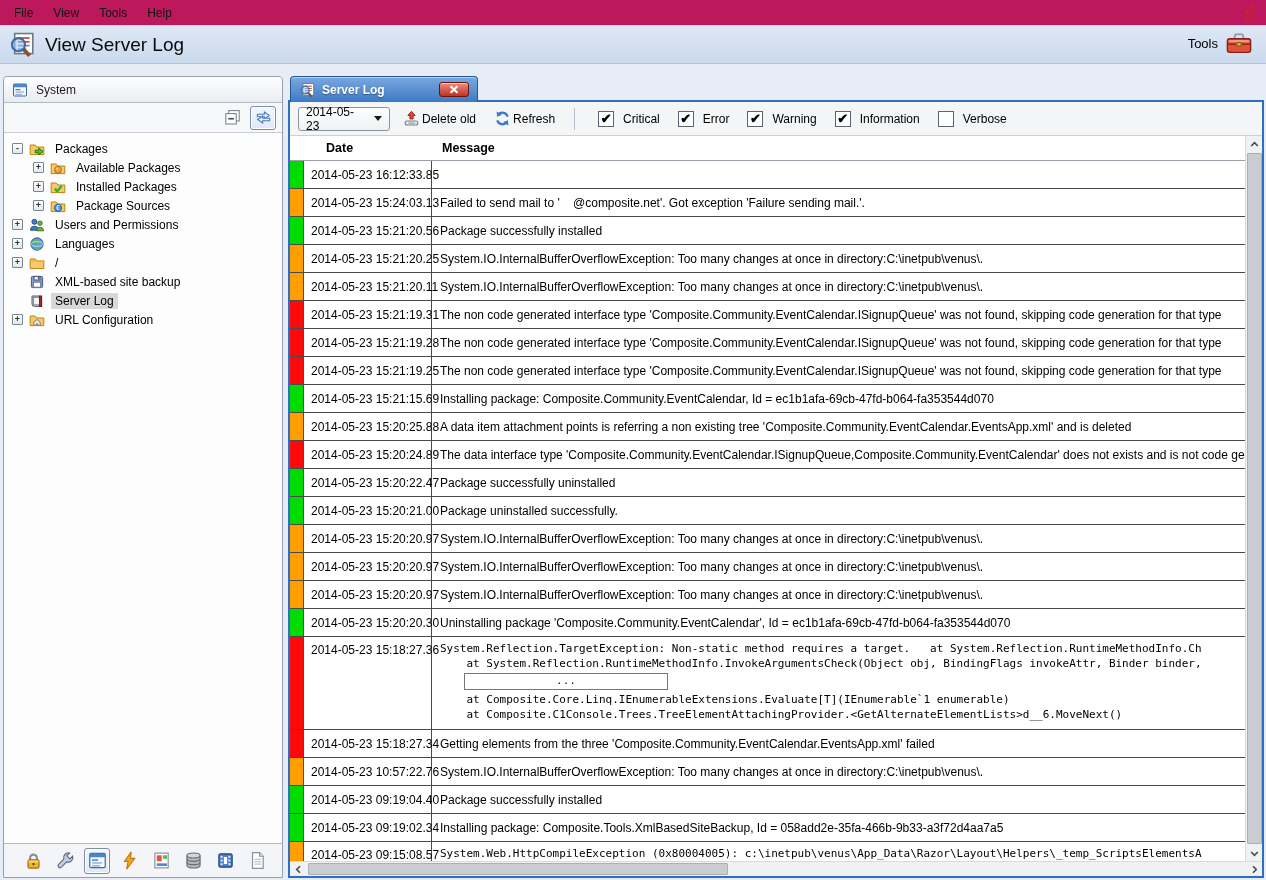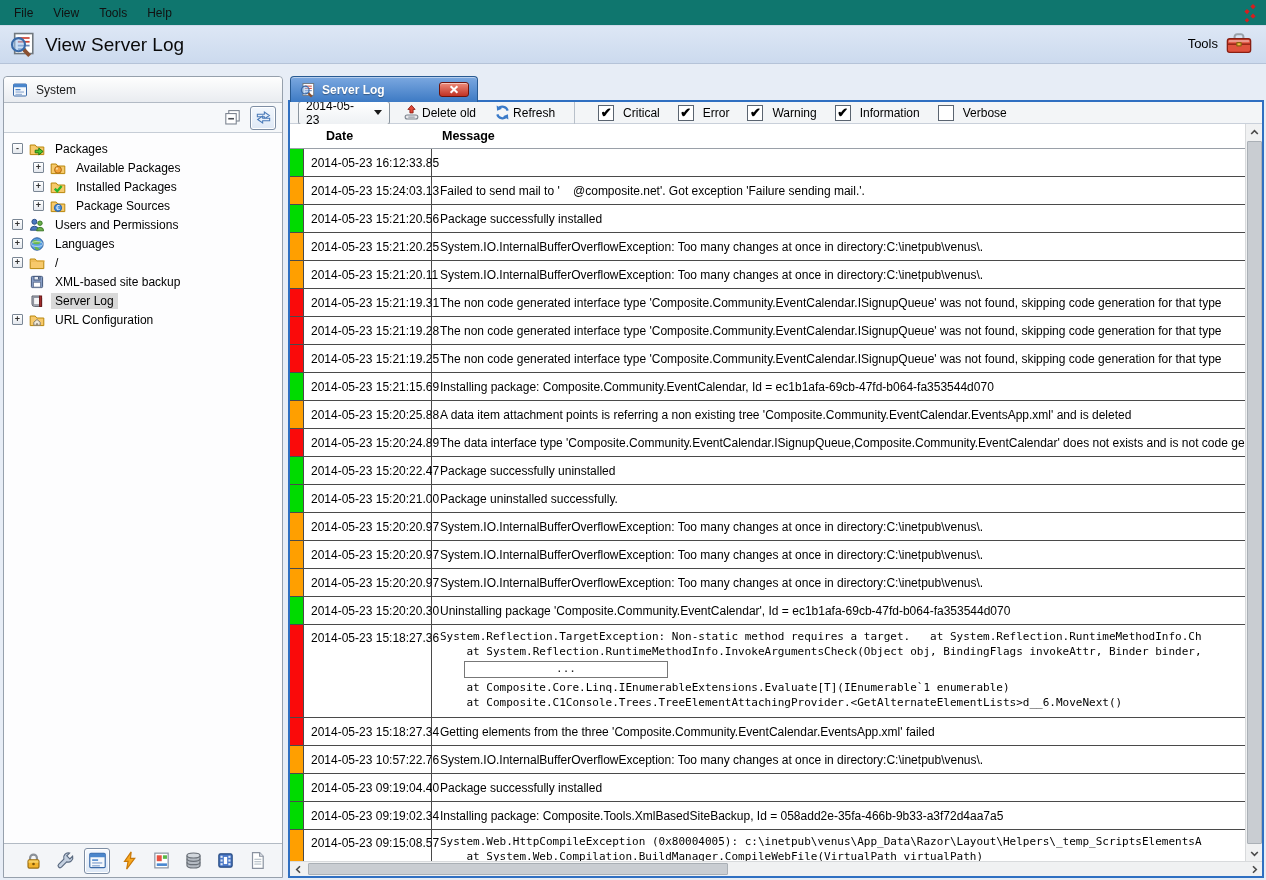--- a/index.html
+++ b/index.html
@@ -3,21 +3,21 @@
 <meta charset="utf-8">
 <style>
   * { box-sizing: border-box; margin: 0; padding: 0; }
   html,body { width:1266px; height:880px; overflow:hidden; }
   body { font-family: "Liberation Sans", sans-serif; font-size:12px; color:#000;
          background:#e7edf6; position:relative; }
   svg { display:block; }
 
   
   .menubar { position:absolute; left:0; top:0; width:1266px; height:26px;
-    background:#0f766e; border-bottom:1px solid #cfdaea;
+    background:#be185d; border-bottom:1px solid #cfdaea;
     display:flex; align-items:center; padding-left:4px; }
   .menu-item { padding:4px 10px; color:#111; cursor:default; }
   .menubar-logo { position:absolute; right:8px; top:3px; }
 
   
   .app-toolbar { position:absolute; left:0; top:26px; width:1266px; height:38px;
     background:linear-gradient(#dde7f5,#ccdaee); border-bottom:1px solid #b5c3d8;
     display:flex; align-items:center; }
   .app-toolbar .doc-icon { margin:0 10px 0 8px; }
   .app-title { font-size:19px; color:#0a0a0a; }
@@ -64,21 +64,21 @@
     box-shadow:inset 0 1px 0 rgba(255,255,255,.45);
     display:flex; align-items:center; gap:7px; padding:0 8px; }
   .tab-label { color:#fff; font-weight:bold; font-size:12px; text-shadow:0 1px 1px rgba(0,0,0,.35);
     flex:1; }
   .tab-close { width:30px; height:15px; border:1px solid #6d130c; border-radius:3px;
     background:linear-gradient(#ef8d7c,#c03224); box-shadow:inset 0 1px 0 rgba(255,255,255,.5);
     display:flex; align-items:center; justify-content:center; }
 
   .log-panel { position:absolute; left:288px; top:100px; width:976px; height:778px;
     border:2px solid #2f6fc1; background:#fff; display:flex; flex-direction:column; z-index:2; }
-  .log-toolbar { height:22px; background:#f3f5f7; border-bottom:1px solid #c9d0da; flex:none;
+  .log-toolbar { height:34px; background:#f3f5f7; border-bottom:1px solid #c9d0da; flex:none;
     display:flex; align-items:center; gap:8px; padding:0 8px; }
   .date-select { width:92px; height:24px; border:1px solid #8a949e; border-radius:3px;
     background:linear-gradient(#fff,#eef1f4); display:flex; align-items:center;
     padding:0 7px; gap:8px; }
   .date-select .caret { width:0; height:0; border-left:4px solid transparent;
     border-right:4px solid transparent; border-top:5px solid #1a1a1a; margin-left:auto; }
   .tool-btn { display:flex; align-items:center; gap:2px; padding:3px 5px; border-radius:3px; }
   .tool-sep { width:1px; height:22px; background:#b8c0ca; margin:0 6px; }
   .check-item { display:flex; align-items:center; gap:9px; padding:0 9px; }
   .cb { width:16px; height:16px; border:1px solid #5a6470; background:#fff;

